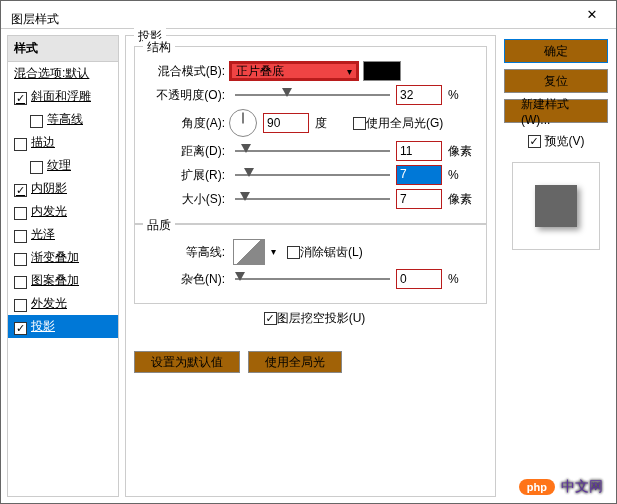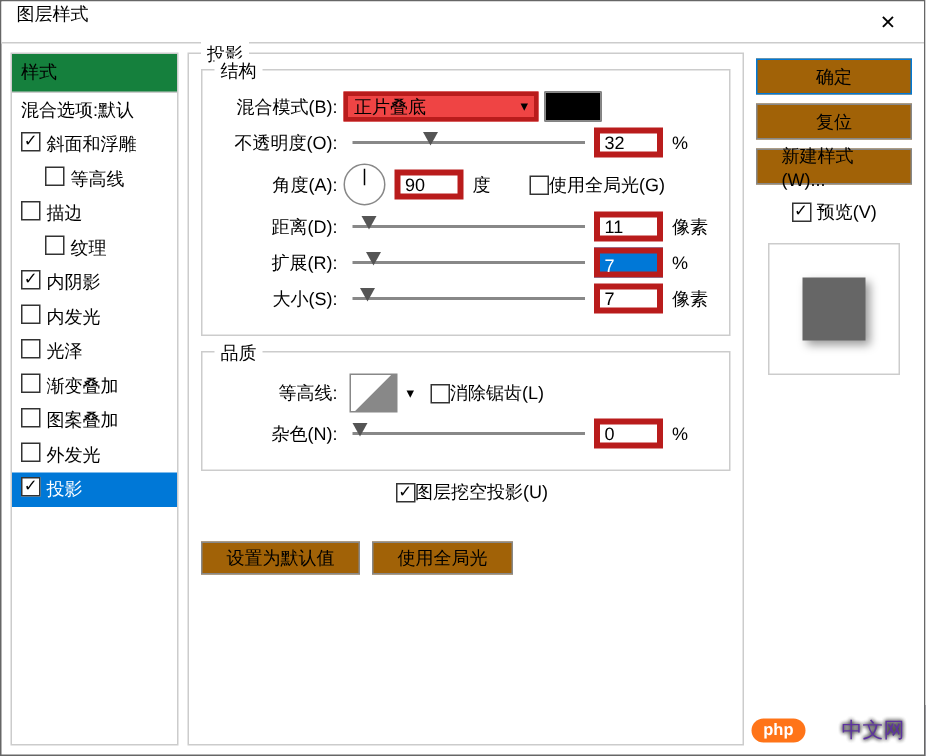--- a/index.html
+++ b/index.html
@@ -1,57 +1,57 @@
 <!DOCTYPE html>
 <html><head>
 <meta charset="utf-8">
 <style>
 * { box-sizing: border-box; margin: 0; padding: 0; font-family: "Microsoft YaHei", SimSun, sans-serif; font-size: 12px; }
 body { background: #f0f0f0; }
 .window { width: 617px; height: 504px; background: #fff; border: 1px solid #666; position: relative; }
-.titlebar { height: 28px; background: #fff; border-bottom: 1px solid #ccc; display: flex; align-items: flex-start; padding: 0 4px 0 10px; gap: 14px; }
+.titlebar { height: 28px; background: #fff; border-bottom: 1px solid #ccc; display: flex; align-items: flex-end; padding: 0 4px 0 10px; gap: 14px; }
 .titlebar .title { flex: 1; }
 .closebtn { width: 40px; height: 27px; display:flex; align-items:center; justify-content:center; cursor:pointer; font-size:13px; }
 .body { display: flex; height: calc(100% - 28px); padding: 6px; gap: 6px; }
 .leftcol { width: 112px; display:flex; flex-direction:column; }
 .fieldset { border: 1px solid #ccc; position: relative; padding: 8px 6px 6px; }
 .fieldset > legend { position: absolute; top: -8px; left: 8px; background: #fff; padding: 0 4px; }
 .stylelist { border: 1px solid #ccc; height: 100%; }
-.stylelist .hdr { padding: 4px 6px; border-bottom: 1px solid #ccc; background:#15803d; }
-.stylelist .item { padding: 3px 6px; display:flex; align-items:flex-start; gap:4px; cursor:pointer; }
+.stylelist .hdr { padding: 4px 6px; border-bottom: 1px solid #ccc; background:#e5e5e5;font-weight:bold; }
+.stylelist .item { padding: 3px 6px; display:flex; align-items:flex-end; gap:4px; cursor:pointer;text-decoration:underline; }
 .stylelist .item.indent { padding-left: 22px; }
 .stylelist .item.sel { background:#0078d7; color:#fff; }
 .chk { width:13px; height:13px; border:1px solid #333; display:inline-flex; align-items:center; justify-content:center; font-size:11px; line-height:1; background:#fff; color:#000; }
 .midcol { flex:1; display:flex; flex-direction:column; gap:8px; }
 .midcol .fieldset { padding:10px 8px; }
 .row { display:flex; align-items:center; margin:4px 0; }
 .row .lbl { width:86px; text-align:right; padding-right:4px; }
 .select { border:3px solid #b91c1c; height:20px; display:flex; align-items:center; padding:0 4px; background:#ef4444; position:relative; }
 .select .arrow { margin-left:auto; font-size:10px; }
 .colorswatch { width:38px; height:20px; background:#000; border:1px solid #888; margin-left:4px; }
 .slider { flex:1; height:20px; display:flex; align-items:center; position:relative; margin:0 6px; }
 .slider .track { height:2px; background:#888; width:100%; position:relative; }
 .slider .thumb { position:absolute; top:-6px; width:0; height:0; border-left:5px solid transparent; border-right:5px solid transparent; border-top:9px solid #555; }
-.valbox { width:46px; height:20px; border:4px solid #b91c1c; background:#fff; padding:1px 3px; }
+.valbox { width:46px; height:20px; border:1px solid #b91c1c; background:#fff; padding:1px 3px; }
 .valbox.sel { background:#0078d7; color:#fff; }
 .unit { margin-left:6px; width:30px; }
 .angledial { width:28px; height:28px; border:1px solid #888; border-radius:50%; position:relative; background:#fff; margin-right:6px; }
 .angledial .hand { position:absolute; width:11px; height:1px; background:#000; top:50%; left:50%; transform-origin:left center; transform:rotate(-90deg); }
 .inlinechk { display:flex; align-items:center; gap:0; margin-left:8px; }
 .contour { width:32px; height:26px; border:1px solid #888; background:linear-gradient(135deg,#fff 0%,#fff 49%,#888 50%,#888 100%); margin:0 4px; position:relative; }
 .contour .arrow { position:absolute; right:-12px; top:6px; font-size:10px; }
 .btn { border:1px solid #888; background:#a16207; height:22px; padding:0 16px; display:inline-flex; align-items:center; justify-content:center; cursor:pointer; }
 .defrow { display:flex; justify-content:flex-start; gap:8px; margin-top:24px; }
 .knockrow { display:flex; justify-content:center; margin:6px 0 4px; }
 .rightcol { width:108px; display:flex; flex-direction:column; gap:6px; align-items:stretch; padding:4px 2px; }
 .rightcol .btn { width:100%; height:24px; }
 .previewchk { display:flex; align-items:center; justify-content:center; gap:4px; margin-top:4px; }
 .previewbox { width:88px; height:88px; border:1px solid #ccc; background:#fff; margin:6px auto 0; display:flex; align-items:center; justify-content:center; }
 .previewshape { width:42px; height:42px; background:#666; box-shadow:3px 3px 6px rgba(0,0,0,.4); }
-.watermark { position:absolute; right:14px; bottom:8px; display:flex; align-items:center; gap:24px; opacity:.9; }
+.watermark { position:absolute; right:14px; bottom:8px; display:flex; align-items:center; gap:6px; opacity:.9; }
 .watermark .logo { background:#f60; color:#fff; border-radius:10px; padding:2px 8px; font-size:11px; font-weight:bold; }
 .watermark .txt { color:#4c1d95; font-size:14px; text-shadow:0 0 3px #000,0 0 3px #000; }
 .bgstrip { position:absolute; left:0; right:0; bottom:0; height:34px; background:linear-gradient(to right,#0b0b20 0%,#0b0b20 20%,#2a2a40 100%); z-index:-1; }
 </style>
 </head>
 <body>
 
 <div class="window">
   <div class="titlebar">
     <span class="title">图层样式</span>
@@ -181,21 +181,21 @@
             <div class="slider">
                 <div class="track">
                   <div class="thumb" style="left:3%;"></div>
                 </div>
               </div>
             <input class="valbox" value="7" style="">
             <span class="unit">像素</span>
           </div>
         </div>
 
-        <div class="fieldset" style="margin-top:10px;">
+        <div class="fieldset" style="">
           <legend>品质</legend>
           <div class="row">
             <span class="lbl">等高线:</span>
             <div class="contour">
                 <span class="arrow">▾</span>
               </div>
             <label class="inlinechk" style="margin-left:18px;">
               <span class="chk"></span>
               <span>消除锯齿(L)</span>
             </label>

